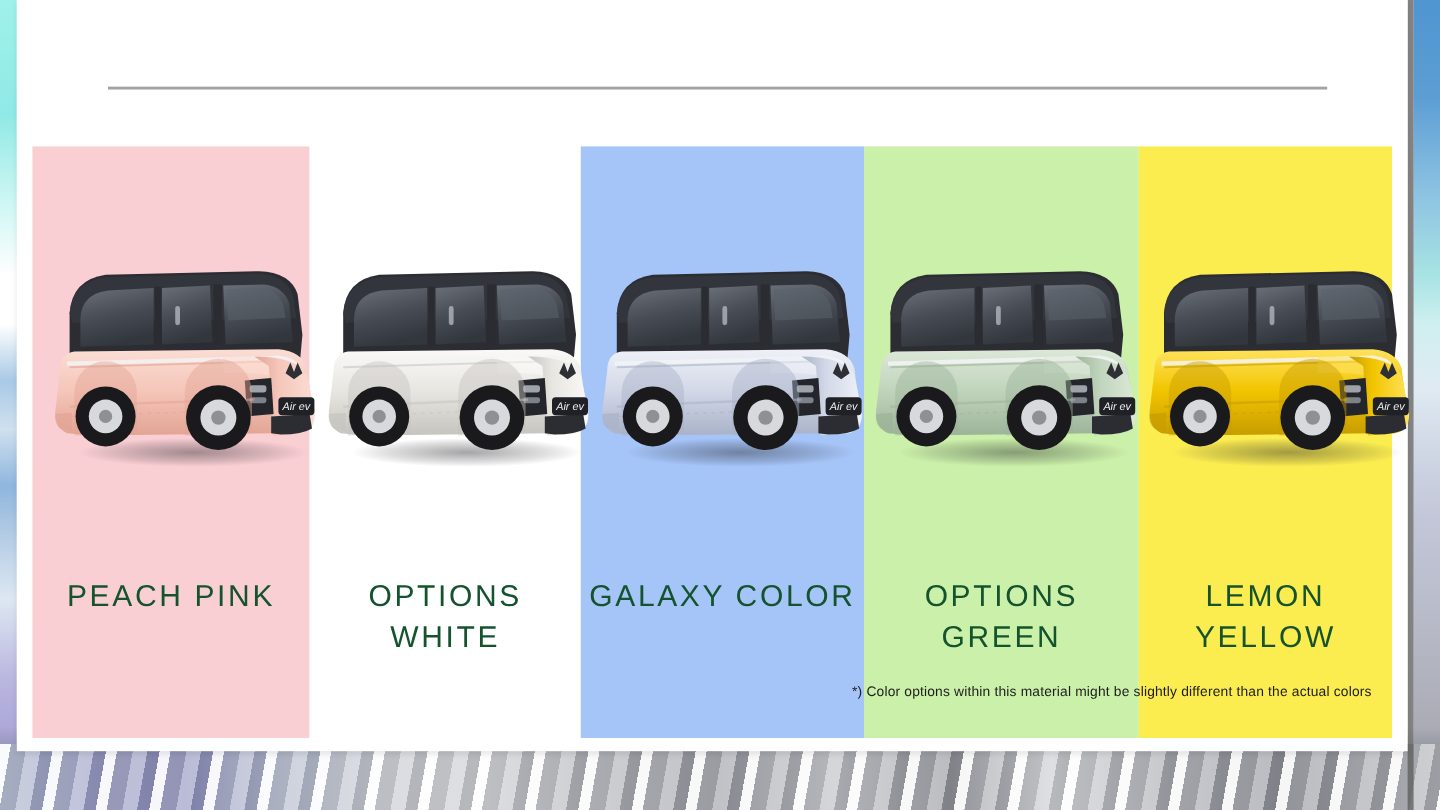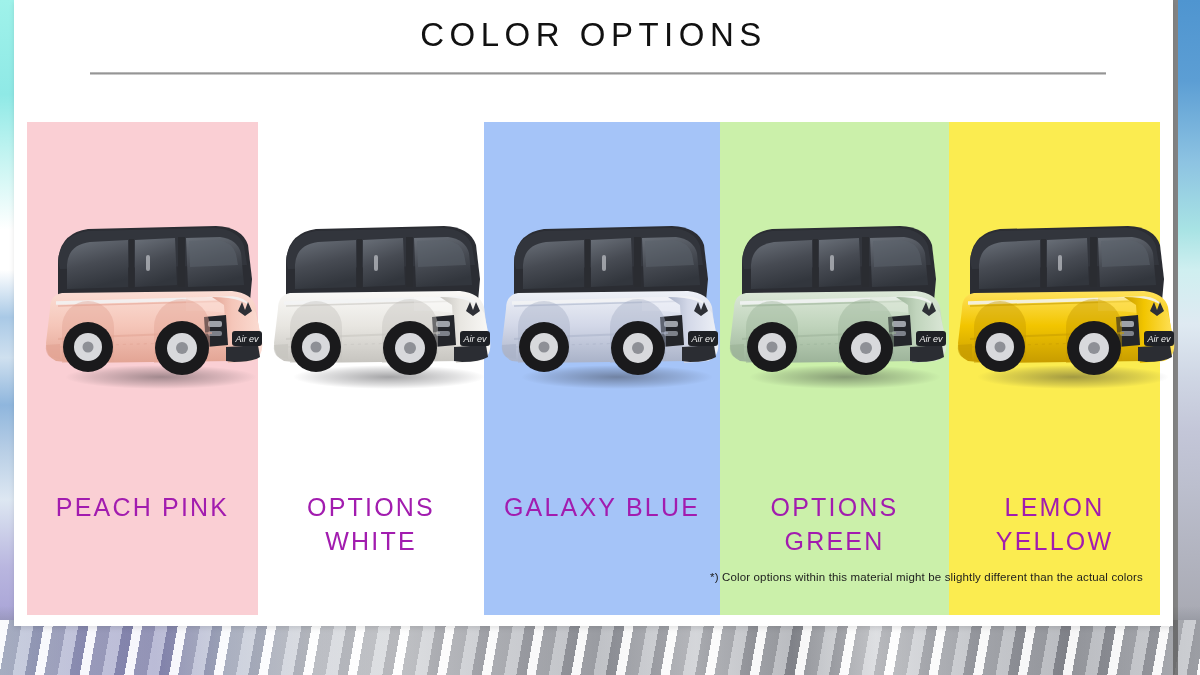--- a/index.html
+++ b/index.html
@@ -151,26 +151,26 @@
     z-index: 3;
   }
   .panel {
     position: relative;
     height: 100%;
   }
   .panel-label {
     position: absolute;
     left: 0;
     right: 0;
-    top: 368px;
+    top: 358px;
     text-align: center;
     font-size: 25px;
     line-height: 34px;
     letter-spacing: 2.2px;
-    color: #a21caf;
+    color: #14532d;
     font-weight: 400;
     white-space: pre-line;
   }
 
   
   #footnote {
     position: absolute;
     right: 30px;
     top: 571px;
     z-index: 6;
@@ -205,32 +205,31 @@
 
   <div class="edge-strip" id="edge-left"></div>
   <div class="edge-strip" id="edge-right"></div>
   <div id="edge-right-inner"></div>
 
   <div id="bottom-shadow"></div>
   <div id="bottom-band"></div>
 
   <div id="card">
 
-    <div id="title">COLOR OPTIONS</div>
     <div id="title-rule"></div>
 
     <div id="panels">
         <div class="panel" style="width: 231px; background: rgb(250, 207, 212);">
           <div class="panel-label">PEACH PINK</div>
         </div>
         <div class="panel" style="width: 226px; background: rgb(255, 255, 255);">
           <div class="panel-label">OPTIONS WHITE</div>
         </div>
         <div class="panel" style="width: 236px; background: rgb(165, 196, 248);">
-          <div class="panel-label">GALAXY BLUE</div>
+          <div class="panel-label">GALAXY COLOR</div>
         </div>
         <div class="panel" style="width: 229px; background: rgb(203, 240, 170);">
           <div class="panel-label">OPTIONS GREEN</div>
         </div>
         <div class="panel" style="width: 211px; background: rgb(251, 236, 80);">
           <div class="panel-label">LEMON YELLOW</div>
         </div>
       </div>
 
     <div id="cars">

